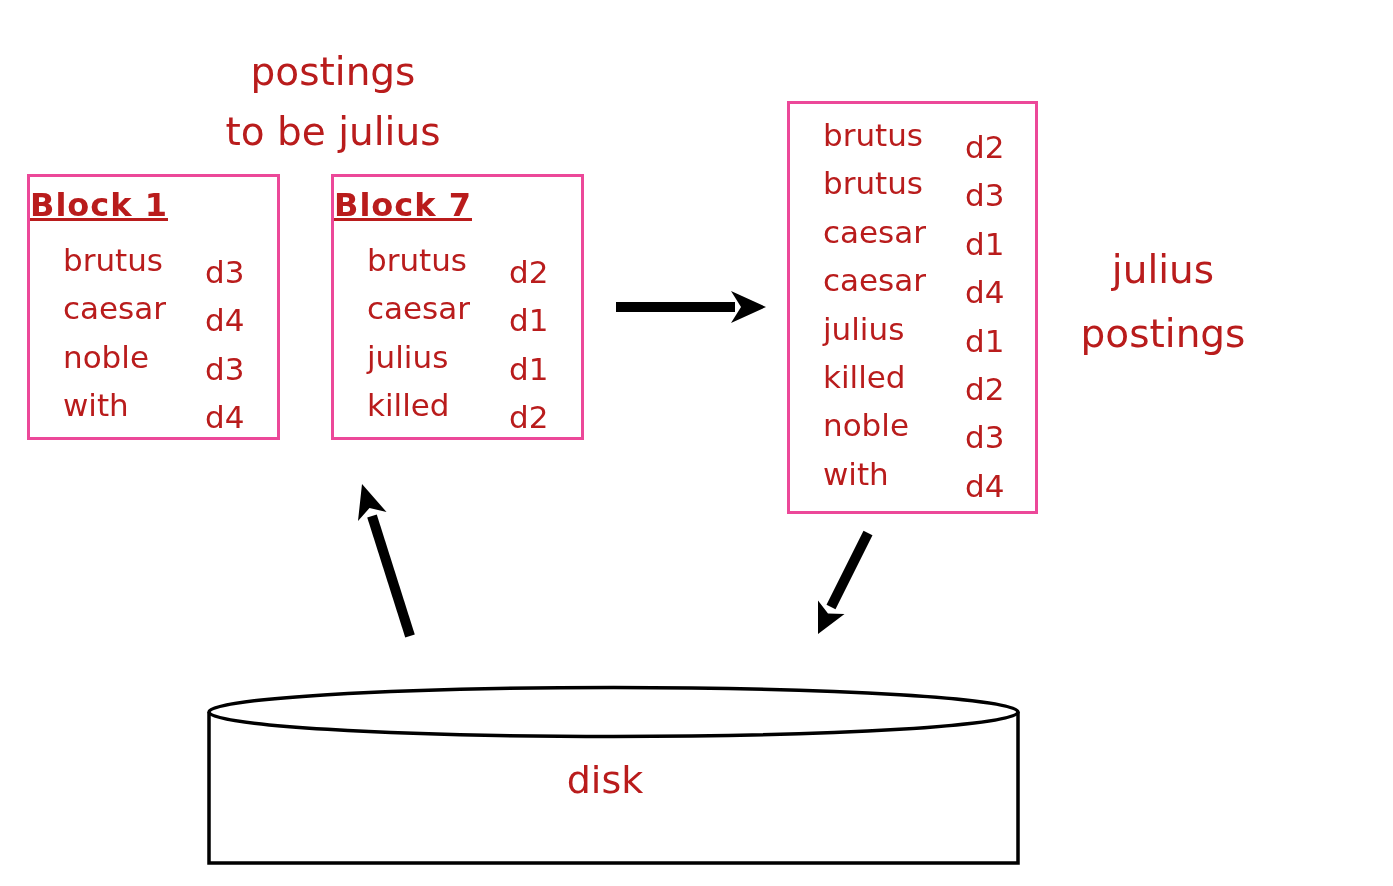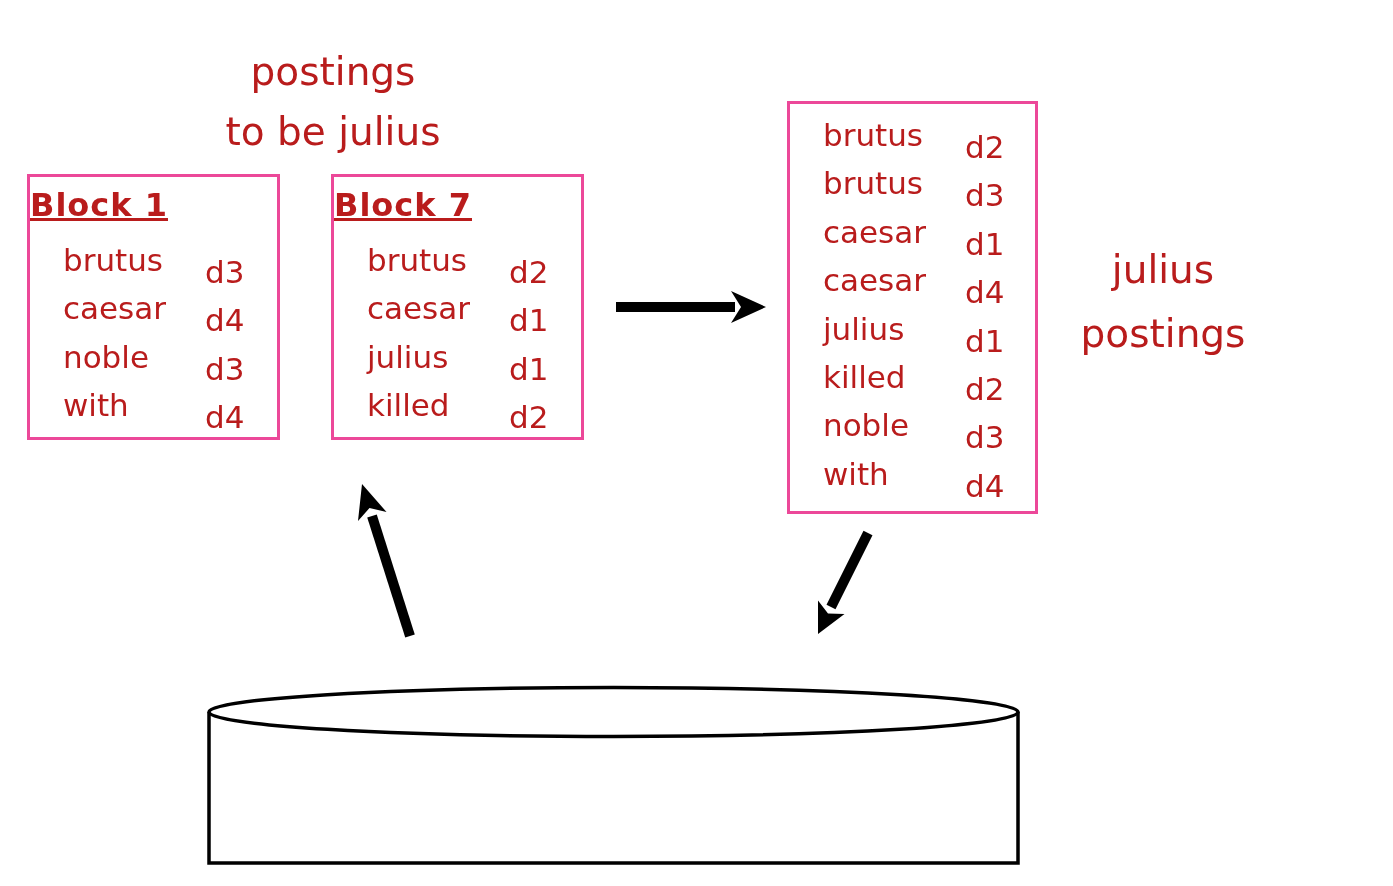--- a/index.html
+++ b/index.html
@@ -168,14 +168,15 @@
         <span class="doc">d4</span>
       </div>
     </div>
   </div>
 
   <div class="big-label" id="merged-label">
     <div>julius</div>
     <div>postings</div>
   </div>
 
+  <div class="big-label" id="disk-label">disk</div>
 
 </div>
 
 </body></html>

